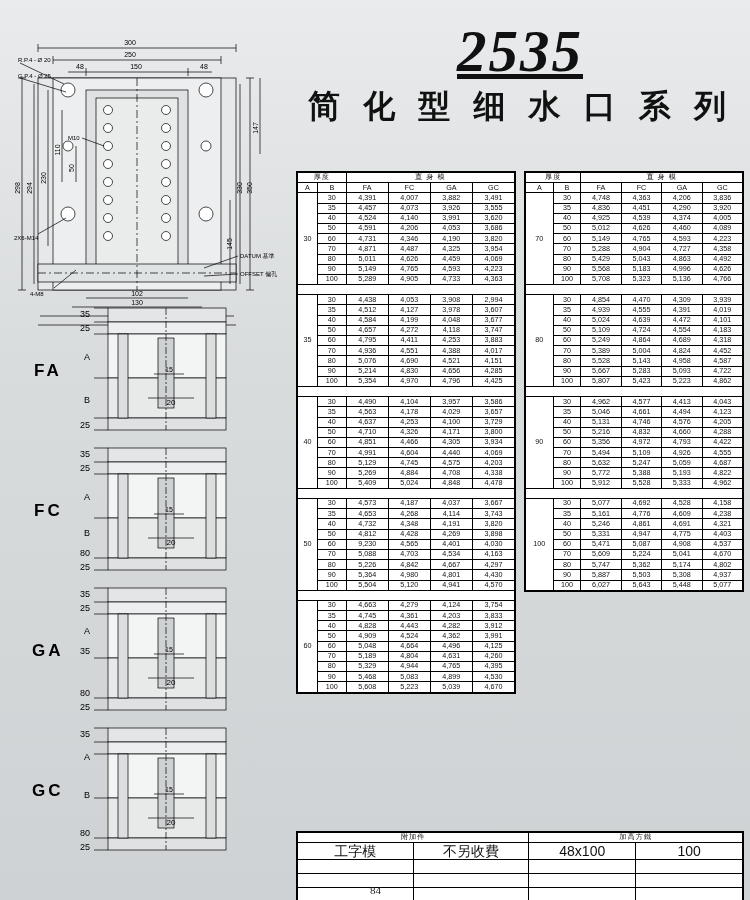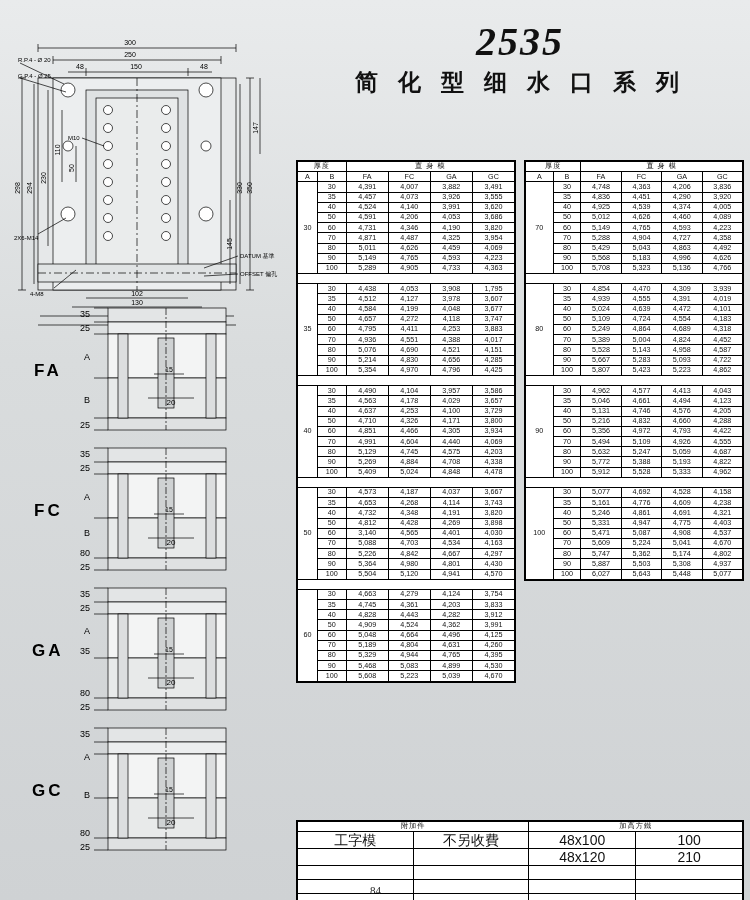--- a/index.html
+++ b/index.html
@@ -15,40 +15,41 @@
     position:absolute;inset:0;
     background:linear-gradient(180deg,#e9ebec 0%,#d9dcdd 40%,#cfd2d4 100%);
   }
   
   .title-block{
     position:absolute;left:300px;top:22px;width:440px;text-align:center;
   }
   .title-num{
     font-family:"Liberation Serif", serif;
     font-weight:bold;font-style:italic;
-    font-size:40px;letter-spacing:2px;line-height:1;
+    font-size:59px;letter-spacing:2px;line-height:1;text-decoration:underline;
   }
   .title-cn{
     font-family:"DejaVu Sans", sans-serif;
     font-weight:bold;
-    font-size:23px;letter-spacing:6px;margin-top:8px;line-height:1.1;
+    font-size:32px;letter-spacing:6px;margin-top:8px;line-height:1.1;
   }
   
   .drawing{
     position:absolute;left:8px;top:18px;width:285px;height:870px;
   }
   .dwg-svg{position:absolute;left:0;top:0;}
 
   
   .tbl{
     position:absolute;
     border:1px solid #000;
     background:#fff;
     font-size:7px;
     border-collapse:collapse;
+    margin-top:11px;
   }
   table.grid{border-collapse:collapse;width:100%;}
   table.grid td,table.grid th{
     border:1px solid #000;
     padding:0;
     text-align:center;
     font-size:7.2px;
     line-height:1.15;
     font-family:"Liberation Sans", sans-serif;
     height:9.2px;
@@ -391,21 +392,21 @@
           </tr>
           <tr class="sepRow">
             <td colspan="6"></td>
           </tr>
           <tr>
             <td rowspan="9" class="thickcell">35</td>
             <td class="valcell">30</td>
             <td class="valcell">4,438</td>
             <td class="valcell">4,053</td>
             <td class="valcell">3,908</td>
-            <td class="valcell">1,795</td>
+            <td class="valcell">2,994</td>
           </tr>
           <tr>
             <td class="valcell">35</td>
             <td class="valcell">4,512</td>
             <td class="valcell">4,127</td>
             <td class="valcell">3,978</td>
             <td class="valcell">3,607</td>
           </tr>
           <tr>
             <td class="valcell">40</td>
@@ -550,21 +551,21 @@
           </tr>
           <tr>
             <td class="valcell">50</td>
             <td class="valcell">4,812</td>
             <td class="valcell">4,428</td>
             <td class="valcell">4,269</td>
             <td class="valcell">3,898</td>
           </tr>
           <tr>
             <td class="valcell">60</td>
-            <td class="valcell">3,140</td>
+            <td class="valcell">9,230</td>
             <td class="valcell">4,565</td>
             <td class="valcell">4,401</td>
             <td class="valcell">4,030</td>
           </tr>
           <tr>
             <td class="valcell">70</td>
             <td class="valcell">5,088</td>
             <td class="valcell">4,703</td>
             <td class="valcell">4,534</td>
             <td class="valcell">4,163</td>
@@ -958,39 +959,33 @@
       <tbody>
           <tr>
             <td style="width: 26%;">工字模</td>
             <td style="width: 26%;">不另收費</td>
             <td style="width: 24%;">48x100</td>
             <td style="width: 24%;">100</td>
           </tr>
           <tr>
             <td style="width: 26%;"></td>
             <td style="width: 26%;"></td>
-            <td style="width: 24%;">48x120</td>
-            <td style="width: 24%;">210</td>
+            <td style="width: 24%;"></td>
+            <td style="width: 24%;"></td>
           </tr>
           <tr>
             <td style="width: 26%;"></td>
             <td style="width: 26%;"></td>
             <td style="width: 24%;"></td>
             <td style="width: 24%;"></td>
           </tr>
           <tr>
             <td style="width: 26%;"></td>
             <td style="width: 26%;"></td>
             <td style="width: 24%;"></td>
             <td style="width: 24%;"></td>
           </tr>
-          <tr>
-            <td style="width: 26%;"></td>
-            <td style="width: 26%;"></td>
-            <td style="width: 24%;"></td>
-            <td style="width: 24%;"></td>
-          </tr>
         </tbody>
     </table>
   </div>
 
   <div class="pageno">84</div>
 </div>
 
 </body></html>

